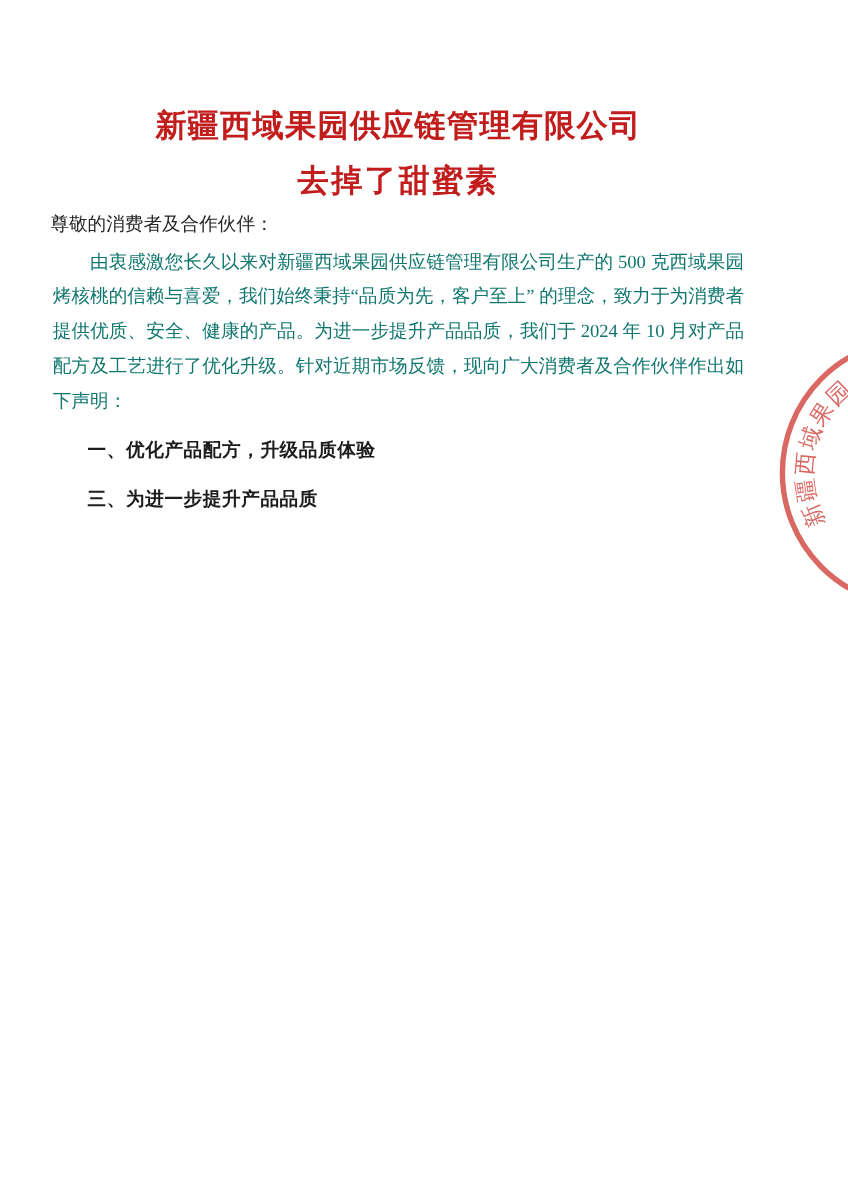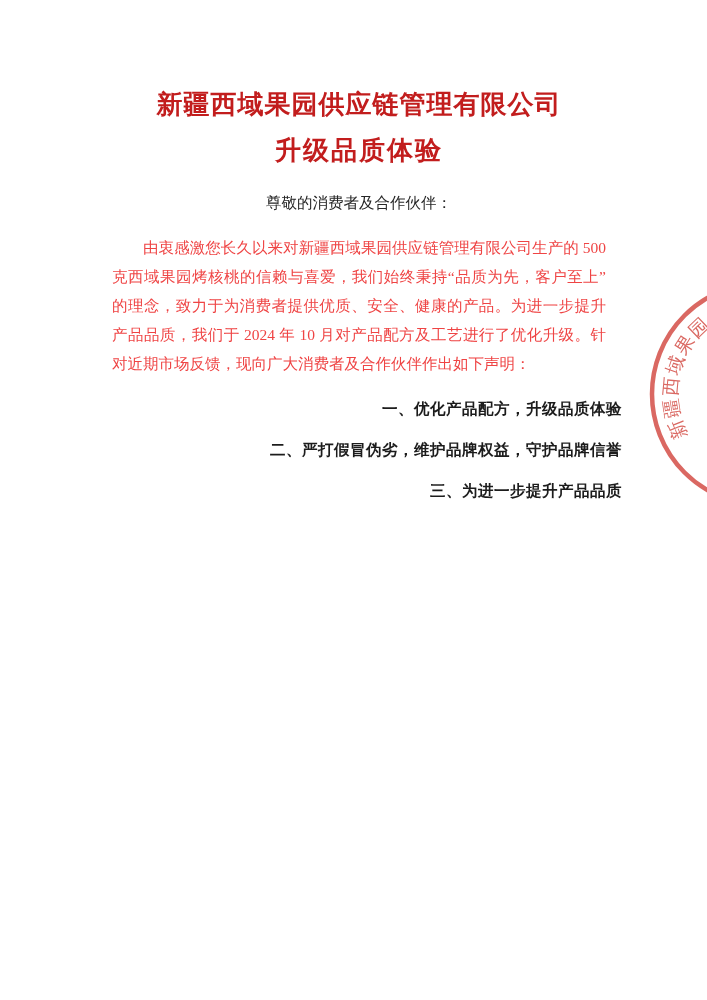--- a/index.html
+++ b/index.html
@@ -7,21 +7,21 @@
   .page {
     position: relative;
     width: 707px;
     height: 1000px;
     background: #ffffff;
     overflow: hidden;
     font-family: "Liberation Serif", serif;
     color: #262626;
   }
   .content {
-    padding: 88px 85px 0 96px;
+    padding: 88px 85px 0 42px;
   }
   .doc-title {
     margin: 0;
     text-align: center;
     font-family: "Liberation Sans", sans-serif;
     font-weight: 700;
     font-size: 26px;
     line-height: 33px;
     letter-spacing: 1px;
     color: #c21d1d;
@@ -30,71 +30,68 @@
     margin: 13px 0 0 0;
     text-align: center;
     font-family: "Liberation Sans", sans-serif;
     font-weight: 700;
     font-size: 26px;
     line-height: 33px;
     letter-spacing: 2px;
     color: #c21d1d;
   }
   .salutation {
-    margin-top: 21px;
+    margin-top: 6px;
     font-size: 15.5px;
     line-height: 29px;
     color: #262626;
-    text-align: center;
   }
   p.body-para {
-    margin: 16px;
+    margin: 2px;
     font-size: 15.5px;
     line-height: 29px;
     text-indent: 2em;
     text-align: justify;
-    color: #ef4444;
+    color: #0f766e;
   }
   h2.section-heading {
     margin: 12px 0 6px 0;
     font-size: 15.5px;
     line-height: 29px;
     font-weight: 700;
     text-indent: 2em;
     color: #1c1c1c;
     letter-spacing: 0.5px;
-    text-align: right;
   }
   .seal-svg {
     position: absolute;
     left: 0;
     top: 0;
     width: 707px;
     height: 1000px;
     pointer-events: none;
     opacity: 0.88;
   }
 </style>
 </head>
 <body>
 
 <div class="page">
   <div class="content">
 
     <h1 class="doc-title">新疆西域果园供应链管理有限公司</h1>
 
-    <h1 class="doc-subtitle">升级品质体验</h1>
+    <h1 class="doc-subtitle">去掉了甜蜜素</h1>
 
     <div class="salutation">尊敬的消费者及合作伙伴：</div>
 
     <p class="body-para">由衷感激您长久以来对新疆西域果园供应链管理有限公司生产的 500 克西域果园烤核桃的信赖与喜爱，我们始终秉持“品质为先，客户至上” 的理念，致力于为消费者提供优质、安全、健康的产品。为进一步提升产品品质，我们于 2024 年 10 月对产品配方及工艺进行了优化升级。针对近期市场反馈，现向广大消费者及合作伙伴作出如下声明：</p>
 
     <h2 class="section-heading">一、优化产品配方，升级品质体验</h2>
 
-    <h2 class="section-heading">二、严打假冒伪劣，维护品牌权益，守护品牌信誉</h2>
 
     <h2 class="section-heading">三、为进一步提升产品品质</h2>
 
   </div>
 
   <svg class="seal-svg" viewBox="0 0 707 1000" xmlns="http://www.w3.org/2000/svg" aria-hidden="true">
     <defs>
       <path id="sealTextArc" d="M 687.8 435.7 A 86 86 0 0 1 708.9 327.2" fill="none"></path>
     </defs>
     <circle cx="763" cy="394" r="111" fill="none" stroke="#d5544d" stroke-width="4.5"></circle>

